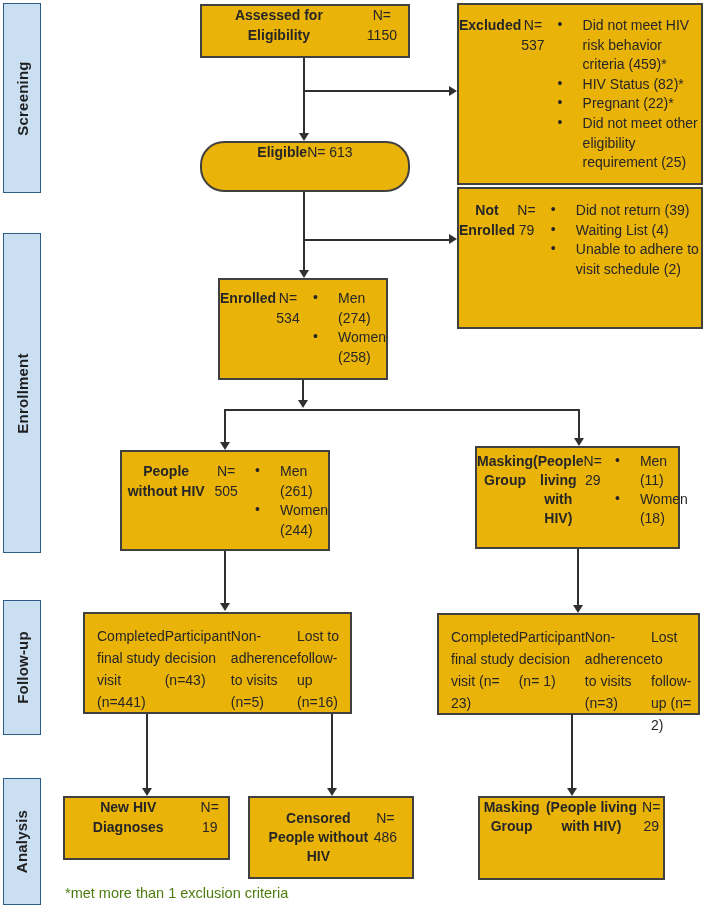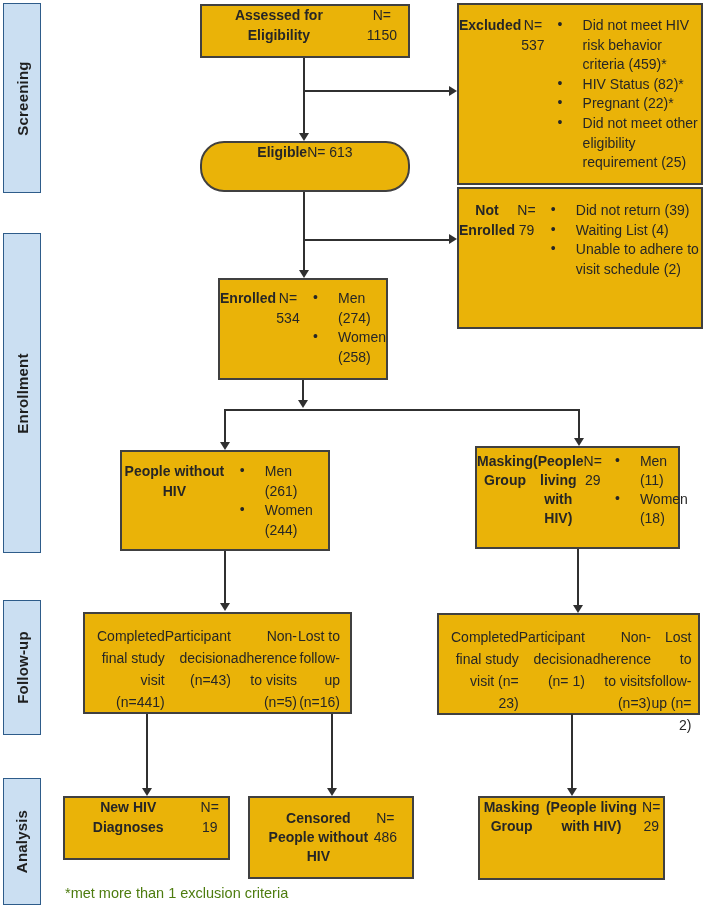--- a/index.html
+++ b/index.html
@@ -23,21 +23,21 @@
     position:absolute; background:#eab308; border:2px solid #404040;
     font-size:14px; line-height:1.4; color:#262626;
     display:flex; flex-direction:row;
   }
   .node.center-v { justify-content:center; }
   .node .title { font-weight:bold; text-align:center; }
   .node .nval  { text-align:center; }
   .node ul { list-style:none; text-align:left; margin-top:0; }
   .node li { position:relative; padding-left:38px; }
   .node li::before { content:"\2022"; position:absolute; left:13px; top:-1px; }
-  .plain { padding:11px 10px 0 12px; line-height:1.58;text-align:right; }
+  .plain { padding:11px 10px 0 12px; line-height:1.58; }
 
   
   .vline { position:absolute; width:2px; background:#303030; }
   .hline { position:absolute; height:2px; background:#303030; }
   .arrow-down {
     position:absolute; width:0; height:0;
     border-left:5px solid transparent; border-right:5px solid transparent;
     border-top:8px solid #303030;
   }
   .arrow-right {
@@ -101,20 +101,21 @@
     <div class="title">Enrolled</div>
     <div class="nval">N= 534</div>
     <ul>
       <li>Men (274)</li>
       <li>Women (258)</li>
     </ul>
   </div>
 
   <div class="node" style="left:120px;top:450px;width:210px;height:101px;padding-top:10px;">
     <div class="title">People without HIV</div>
+    <div class="nval">N= 505</div>
     <ul>
       <li>Men (261)</li>
       <li>Women (244)</li>
     </ul>
   </div>
 
   <div class="node" style="left:475px;top:446px;width:205px;height:103px;padding-top:4px;line-height:1.35;">
     <div class="title">Masking Group</div>
     <div class="title">(People living with HIV)</div>
     <div class="nval">N= 29</div>

